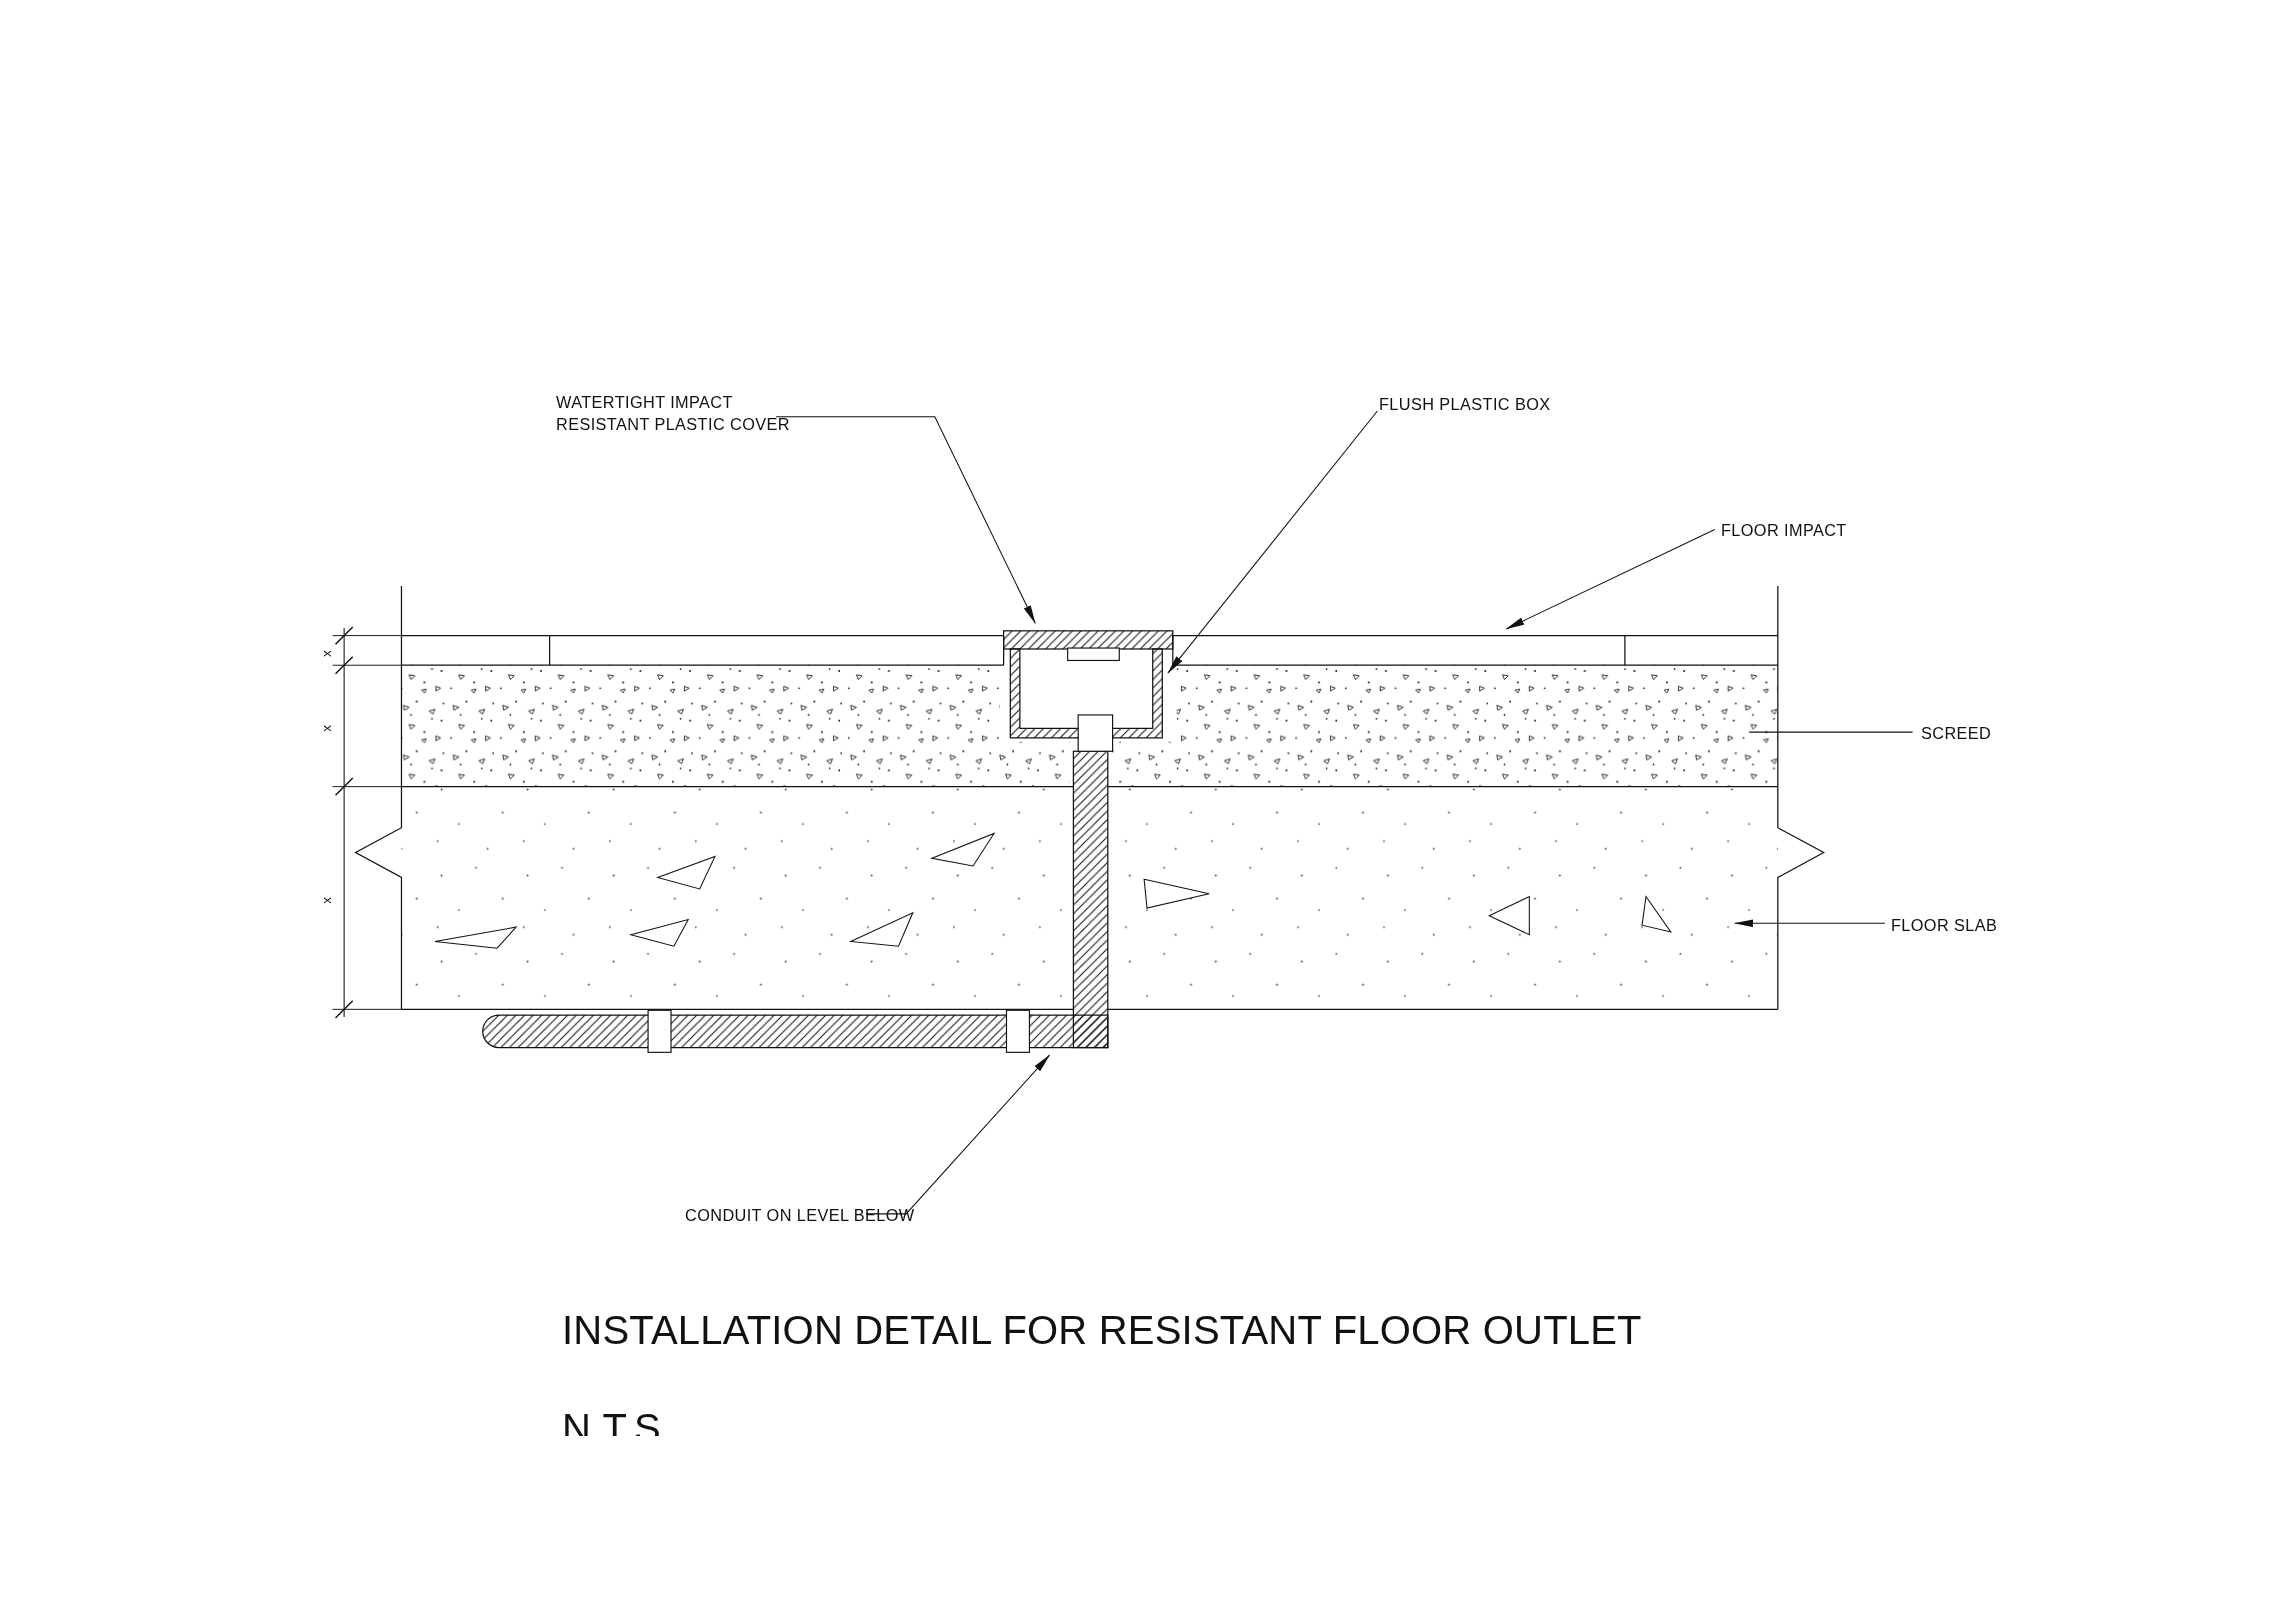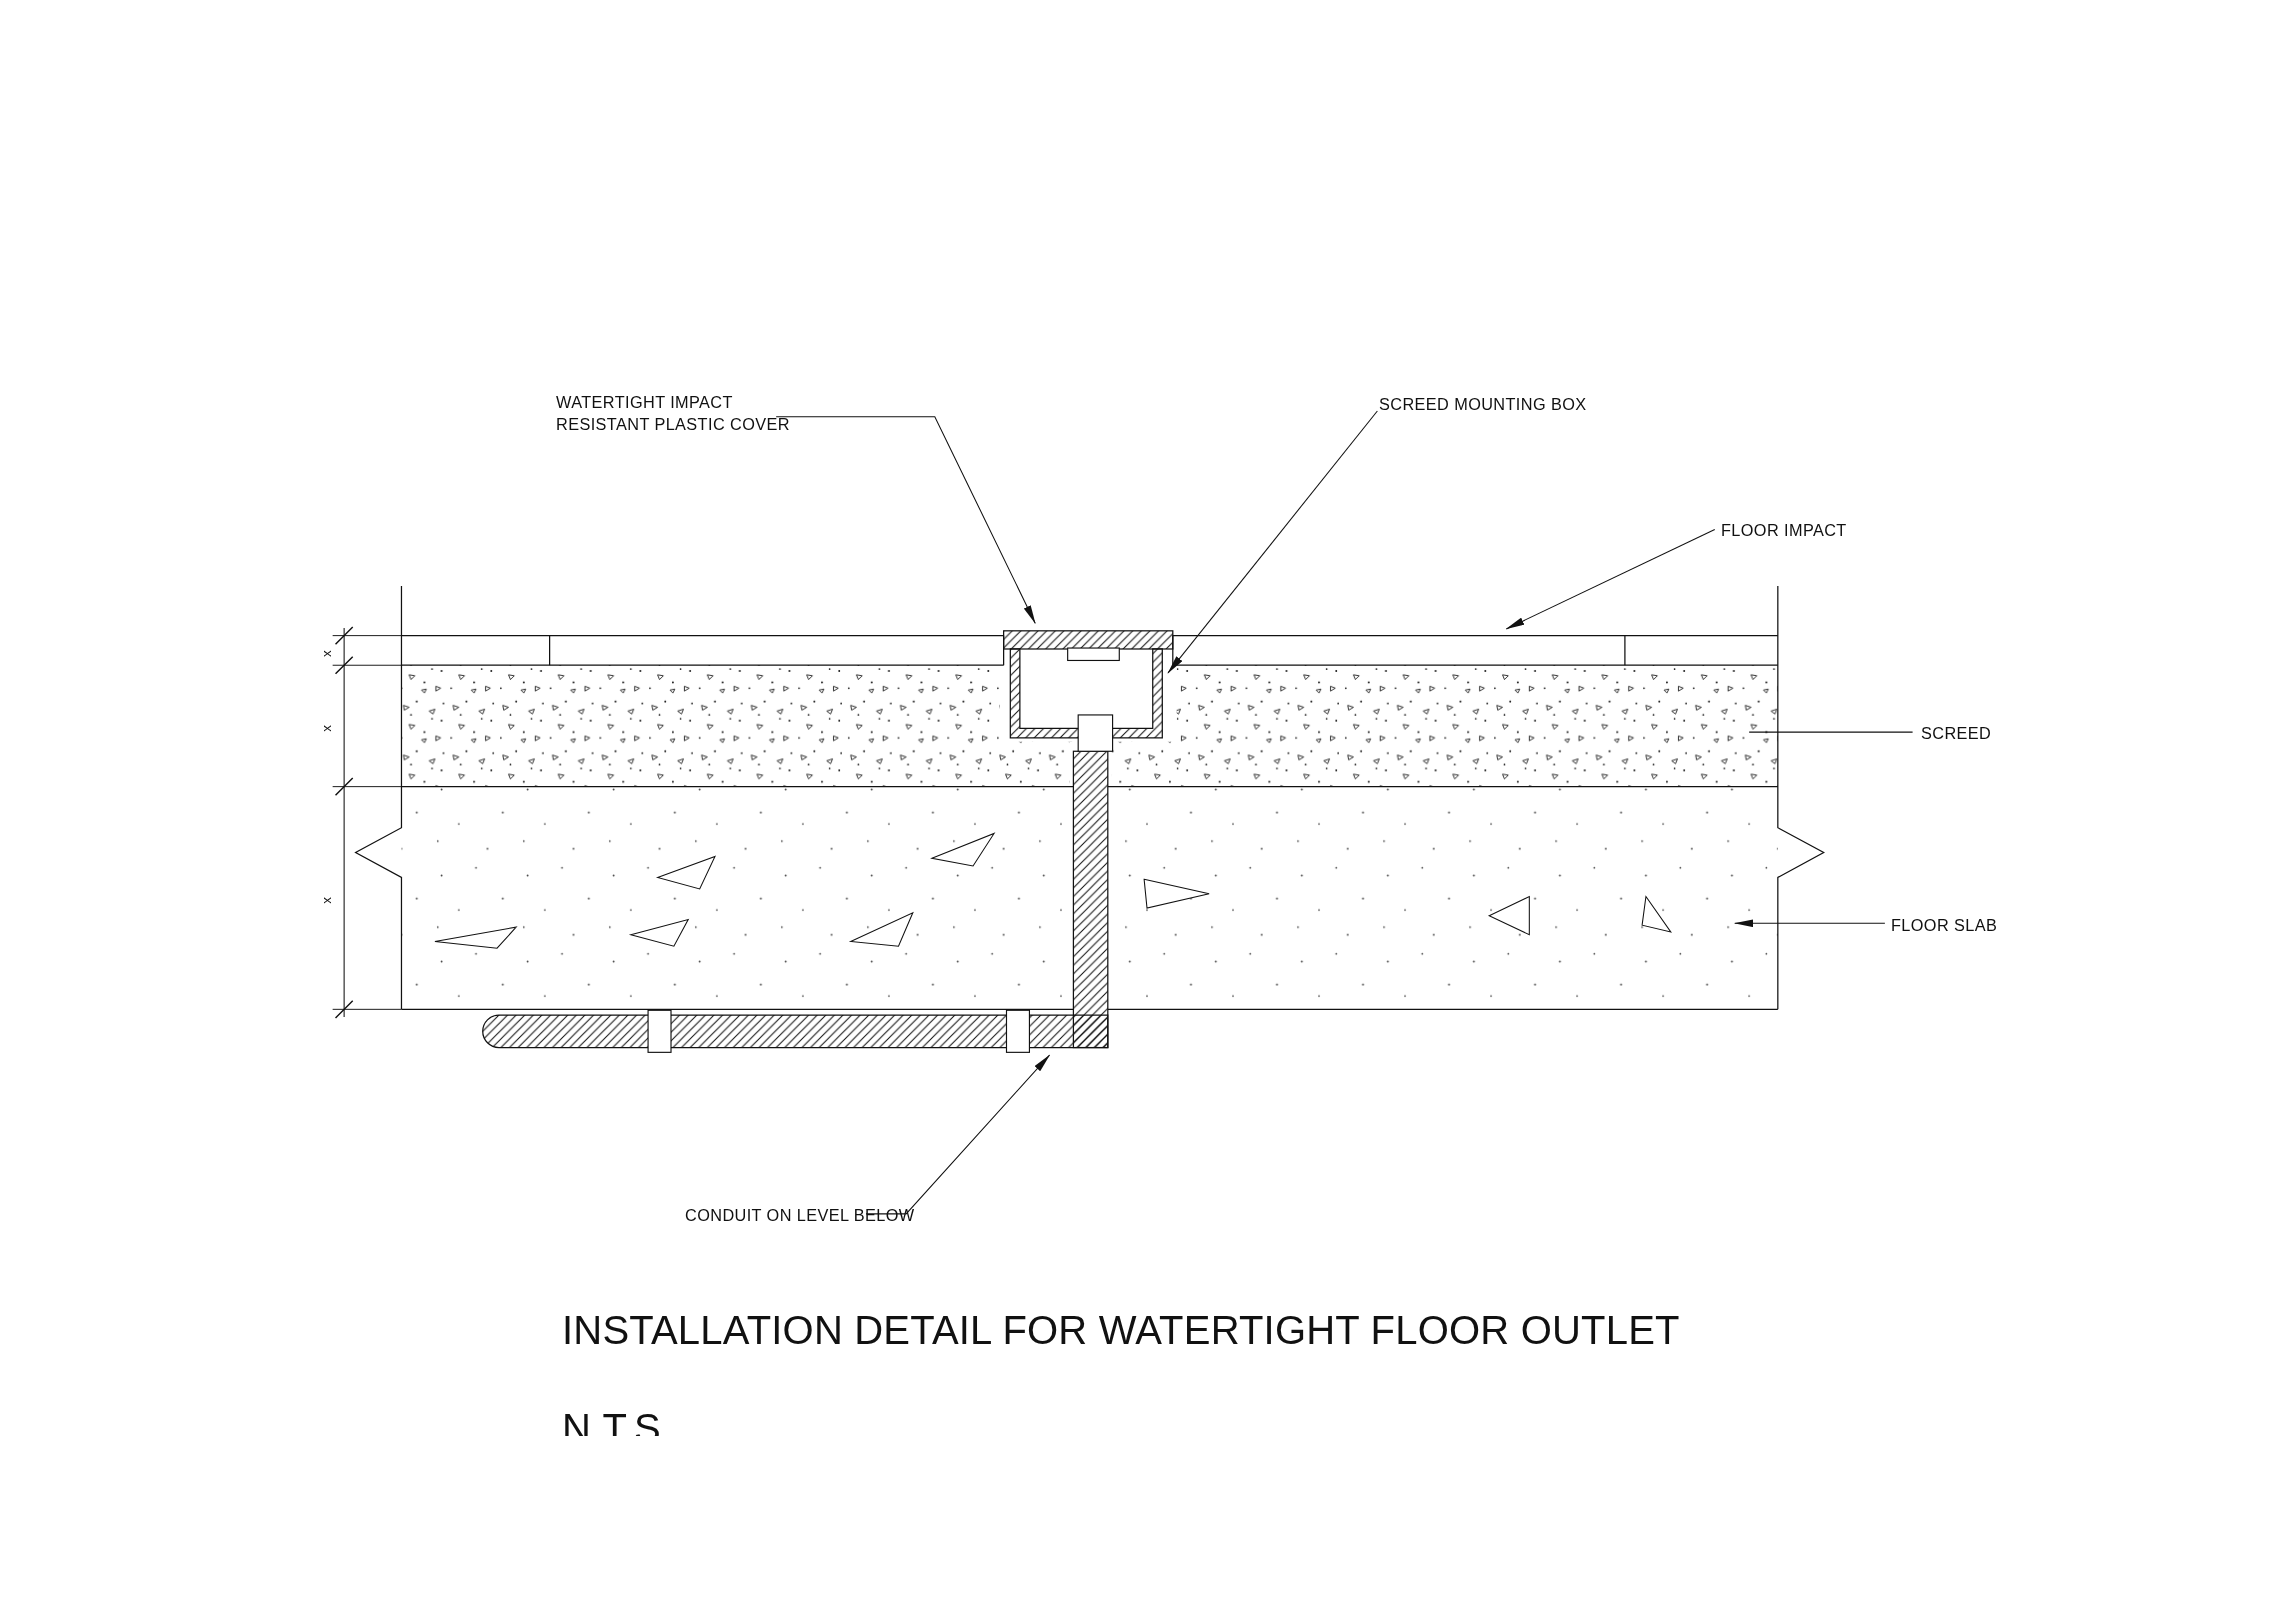--- a/index.html
+++ b/index.html
@@ -124,27 +124,27 @@
       <path d="M1972,966 H1815" marker-end="url(#arrow)"></path>
       <path d="M906,1270 H948 L1098,1104" marker-end="url(#arrow)"></path>
     </g>
   </svg>
 
   <div class="lbl" style="left:556px;top:392px;">
     <div>WATERTIGHT IMPACT</div>
     <div>RESISTANT PLASTIC COVER</div>
   </div>
 
-  <div class="lbl" style="left:1379px;top:394px;">SCREED MOUNTING BOX</div>
+  <div class="lbl" style="left:1379px;top:394px;">FLUSH PLASTIC BOX</div>
 
   <div class="lbl" style="left:1721px;top:520px;">FLOOR IMPACT</div>
 
   <div class="lbl" style="left:1921px;top:723px;">SCREED</div>
 
   <div class="lbl" style="left:1891px;top:915px;">FLOOR SLAB</div>
 
   <div class="lbl" style="left:685px;top:1205px;">CONDUIT ON LEVEL BELOW</div>
 
-  <div class="title" style="left:562px;top:1308px;">INSTALLATION DETAIL FOR WATERTIGHT FLOOR OUTLET</div>
+  <div class="title" style="left:562px;top:1308px;">INSTALLATION DETAIL FOR RESISTANT FLOOR OUTLET</div>
   <div class="title" style="left:562px;top:1359px;margin-top:47px;">N.T.S.</div>
 
 </div>
 
 
 </body></html>

